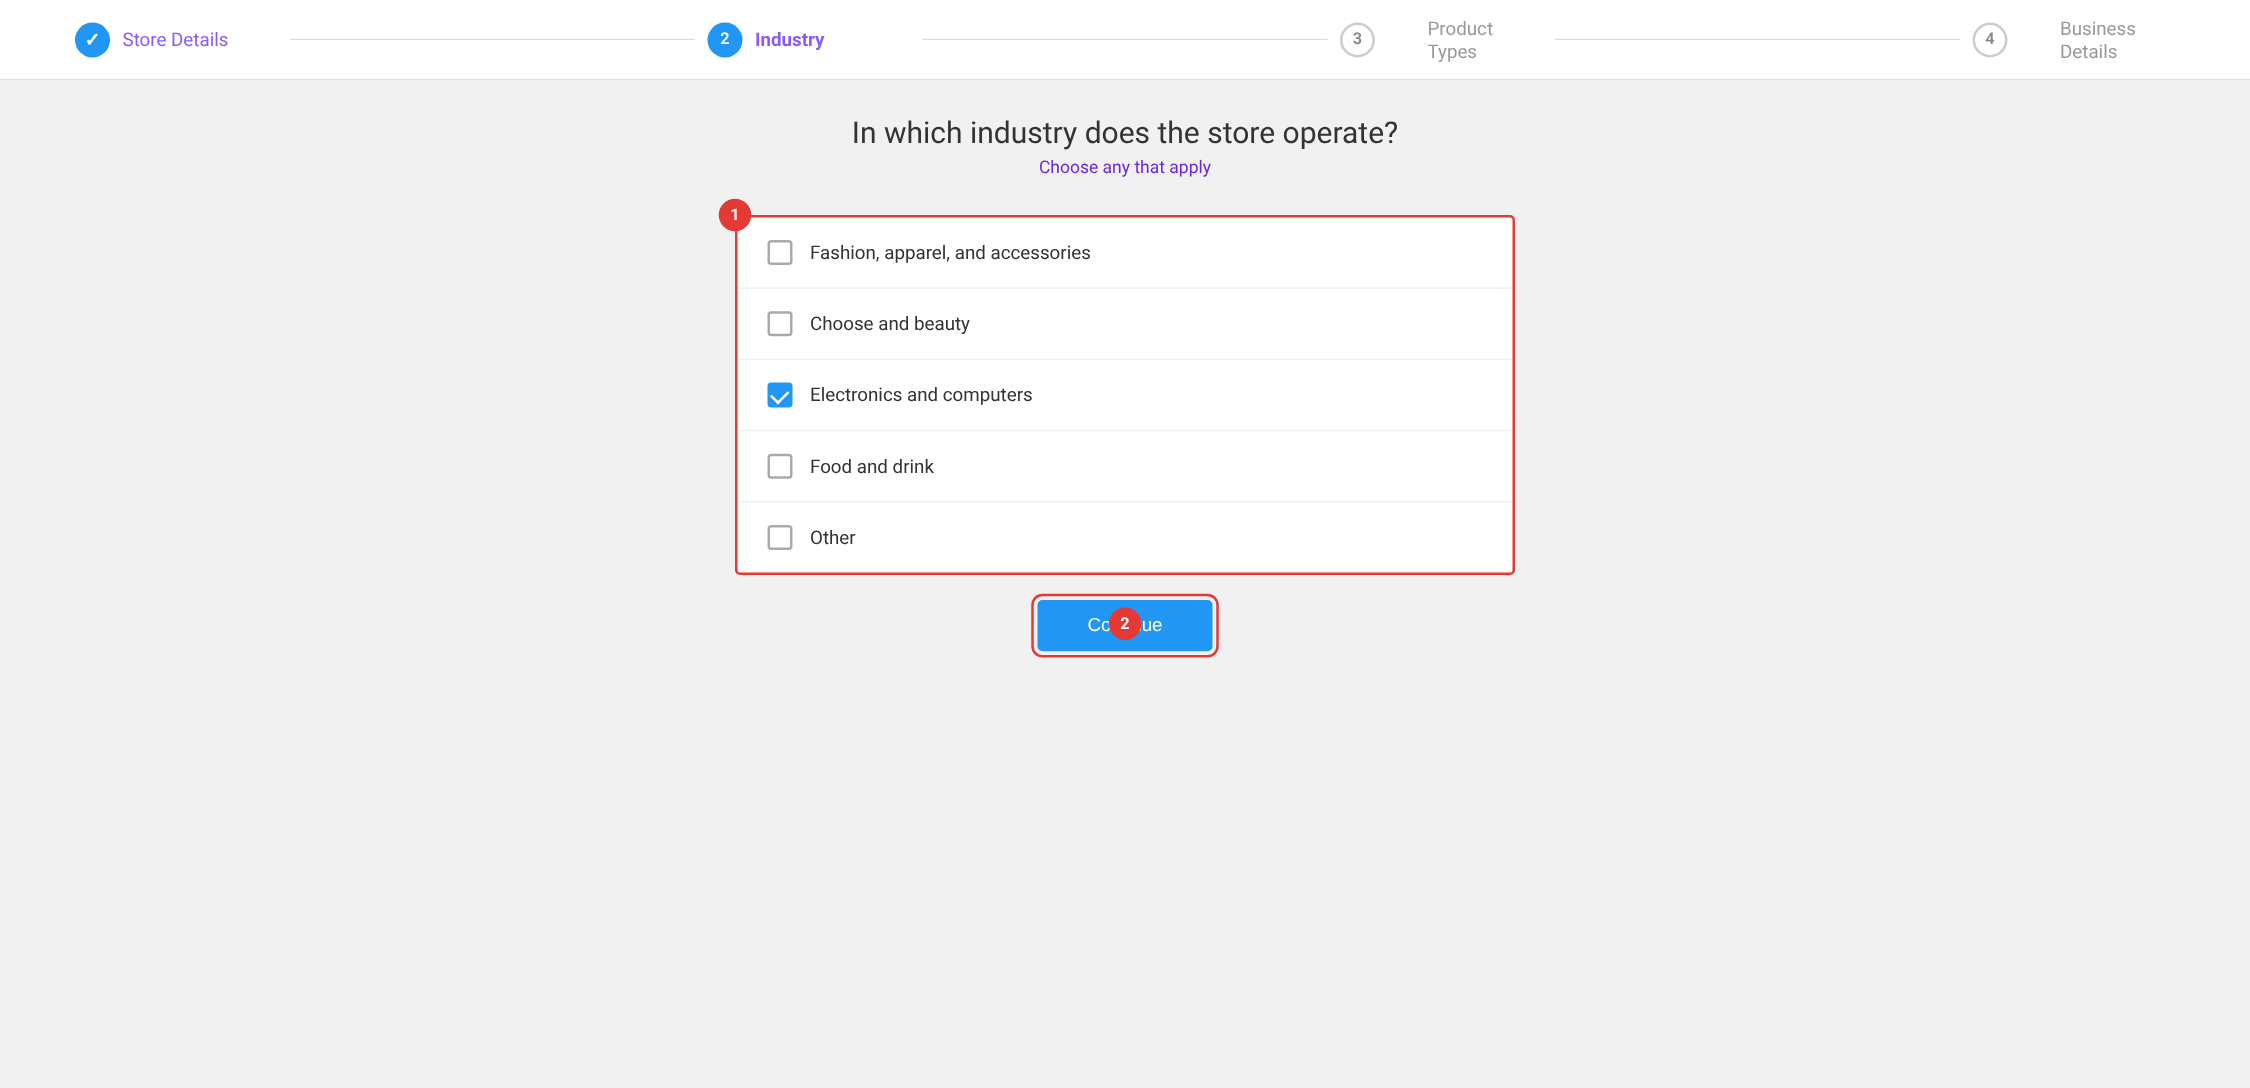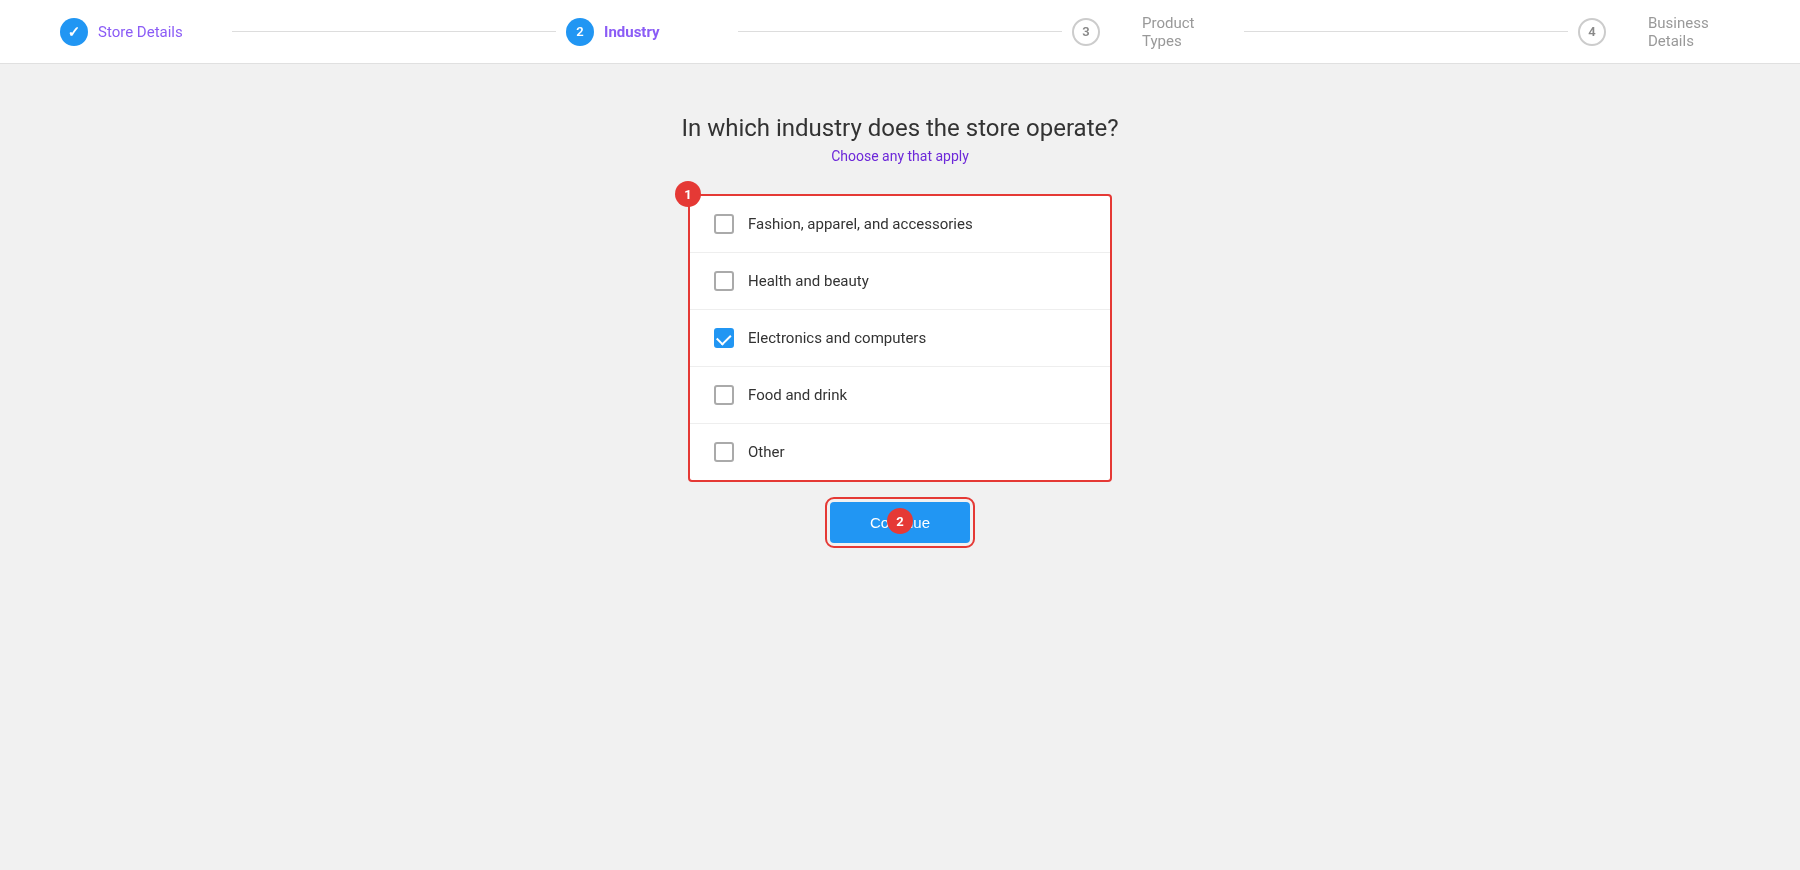--- a/index.html
+++ b/index.html
@@ -68,21 +68,21 @@
       height: 1px;
       background: #ddd;
       margin: 0 10px;
     }
 
     
     .main {
       display: flex;
       flex-direction: column;
       align-items: center;
-      padding-top: 50px;
+      padding-top: 28px;
     }
     .page-title {
       font-size: 24px;
       font-weight: 400;
       color: #333;
       margin-bottom: 6px;
     }
     .page-subtitle {
       font-size: 14px;
       color: #6d28d9;
@@ -115,21 +115,21 @@
       background: #e53935;
       bottom: -52px;
       left: 50%;
       transform: translateX(-50%);
     }
 
     .card {
       background: #fff;
       border: 2px solid #e53935;
       border-radius: 4px;
-      width: 424px;
+      width: 624px;
       overflow: hidden;
     }
 
     .checkbox-row {
       display: flex;
       align-items: center;
       padding: 18px 24px;
       border-bottom: 1px solid #eee;
       cursor: pointer;
       gap: 14px;
@@ -245,21 +245,21 @@
     <div class="annotation-badge badge-1">1</div>
 
     <div class="card" id="industry-list">
 
     <div class="checkbox-row">
           <div class="cb"></div>
           <span class="cb-label">Fashion, apparel, and accessories</span>
         </div>
         <div class="checkbox-row">
           <div class="cb"></div>
-          <span class="cb-label">Health and beauty</span>
+          <span class="cb-label">Choose and beauty</span>
         </div>
         <div class="checkbox-row">
           <div class="cb checked"></div>
           <span class="cb-label">Electronics and computers</span>
         </div>
         <div class="checkbox-row">
           <div class="cb"></div>
           <span class="cb-label">Food and drink</span>
         </div>
         <div class="checkbox-row">

